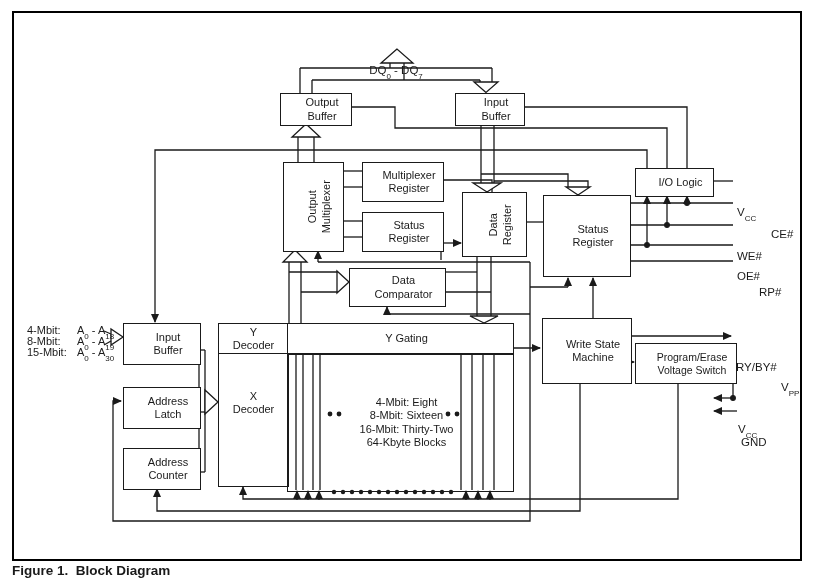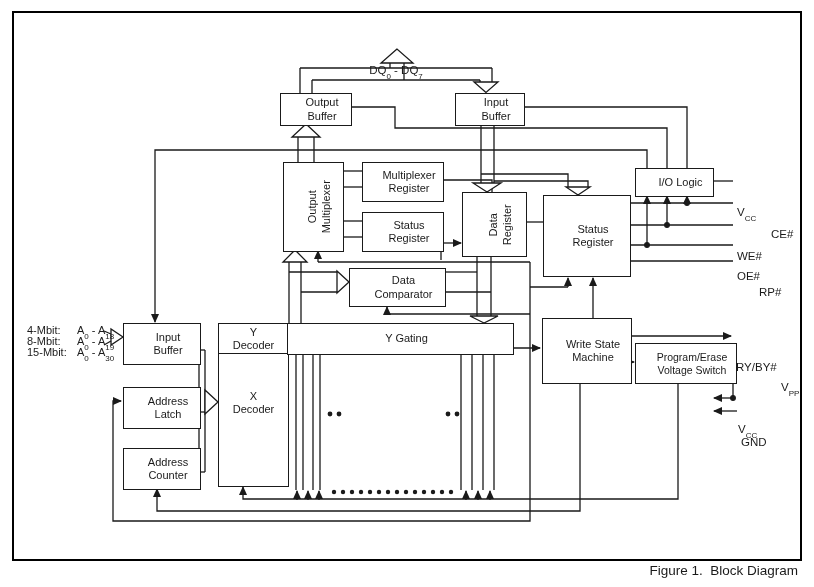--- a/index.html
+++ b/index.html
@@ -9,22 +9,22 @@
   .wires{position:absolute;left:0;top:0;width:814px;height:587px;pointer-events:none;}
   .block{position:absolute;border:1.4px solid #1a1a1a;background:#fff;
          display:flex;align-items:center;justify-content:center;text-align:center;
          font-size:11px;line-height:1.22;white-space:pre-line;padding-left:12px;}
   .rot{transform:rotate(-90deg);white-space:pre;text-align:center;line-height:1.25;}
   .pin{position:absolute;font-size:11.5px;white-space:pre;margin-top:32px;}
   .pin sub,.addr sub{font-size:8px;position:relative;bottom:-2px;}
   .addr{position:absolute;left:20px;font-size:11px;white-space:pre;margin-left:7px;}
   .addr .pfx{display:inline-block;width:50px;}
   .dq{width:96px;text-align:center;}
-  .caption{position:absolute;left:12px;top:563px;width:786px;text-align:right;
-           font-weight:normal;font-size:13.5px;white-space:pre;}
+  .caption{position:absolute;left:12px;top:563px;width:786px;text-align:left;
+           font-weight:bold;font-size:13.5px;white-space:pre;}
   .declbl{position:absolute;left:0;right:0;text-align:center;font-size:11px;
           line-height:1.2;white-space:pre-line;}
   .divider{position:absolute;left:0;right:0;top:29px;border-top:1.4px solid #1a1a1a;}
 </style>
 </head>
 <body>
 
 <div class="stage">
 
   <div class="frame"></div>
@@ -234,20 +234,24 @@
   <div class="block" style="left:218px;top:323px;width:57px;height:162px;display:block">
     <div class="declbl" style="top:2px">Y
 Decoder</div>
     <div class="divider"></div>
     <div class="declbl" style="top:66px">X
 Decoder</div>
   </div>
 
   <div class="block" style="left:287px;top:323px;width:213px;height:30px"><span>Y Gating</span></div>
 
+  <div class="block" style="left:287px;top:353px;width:213px;height:137px;background:transparent"><span>4-Mbit: Eight
+8-Mbit: Sixteen
+16-Mbit: Thirty-Two
+64-Kbyte Blocks</span></div>
 
   <span class="pin dq" style="left:348px;top:32px"><span>DQ</span><sub>0</sub><span> - DQ</span><sub>7</sub></span>
 
   <span class="pin" style="left:737px;top:174px"><span>V</span><sub>CC</sub></span>
   <span class="pin" style="left:771px;top:196px">CE#</span>
   <span class="pin" style="left:737px;top:218px">WE#</span>
   <span class="pin" style="left:737px;top:238px">OE#</span>
   <span class="pin" style="left:759px;top:254px">RP#</span>
   <span class="pin" style="left:736px;top:329px">RY/BY#</span>
   <span class="pin" style="left:781px;top:349px"><span>V</span><sub>PP</sub></span>

